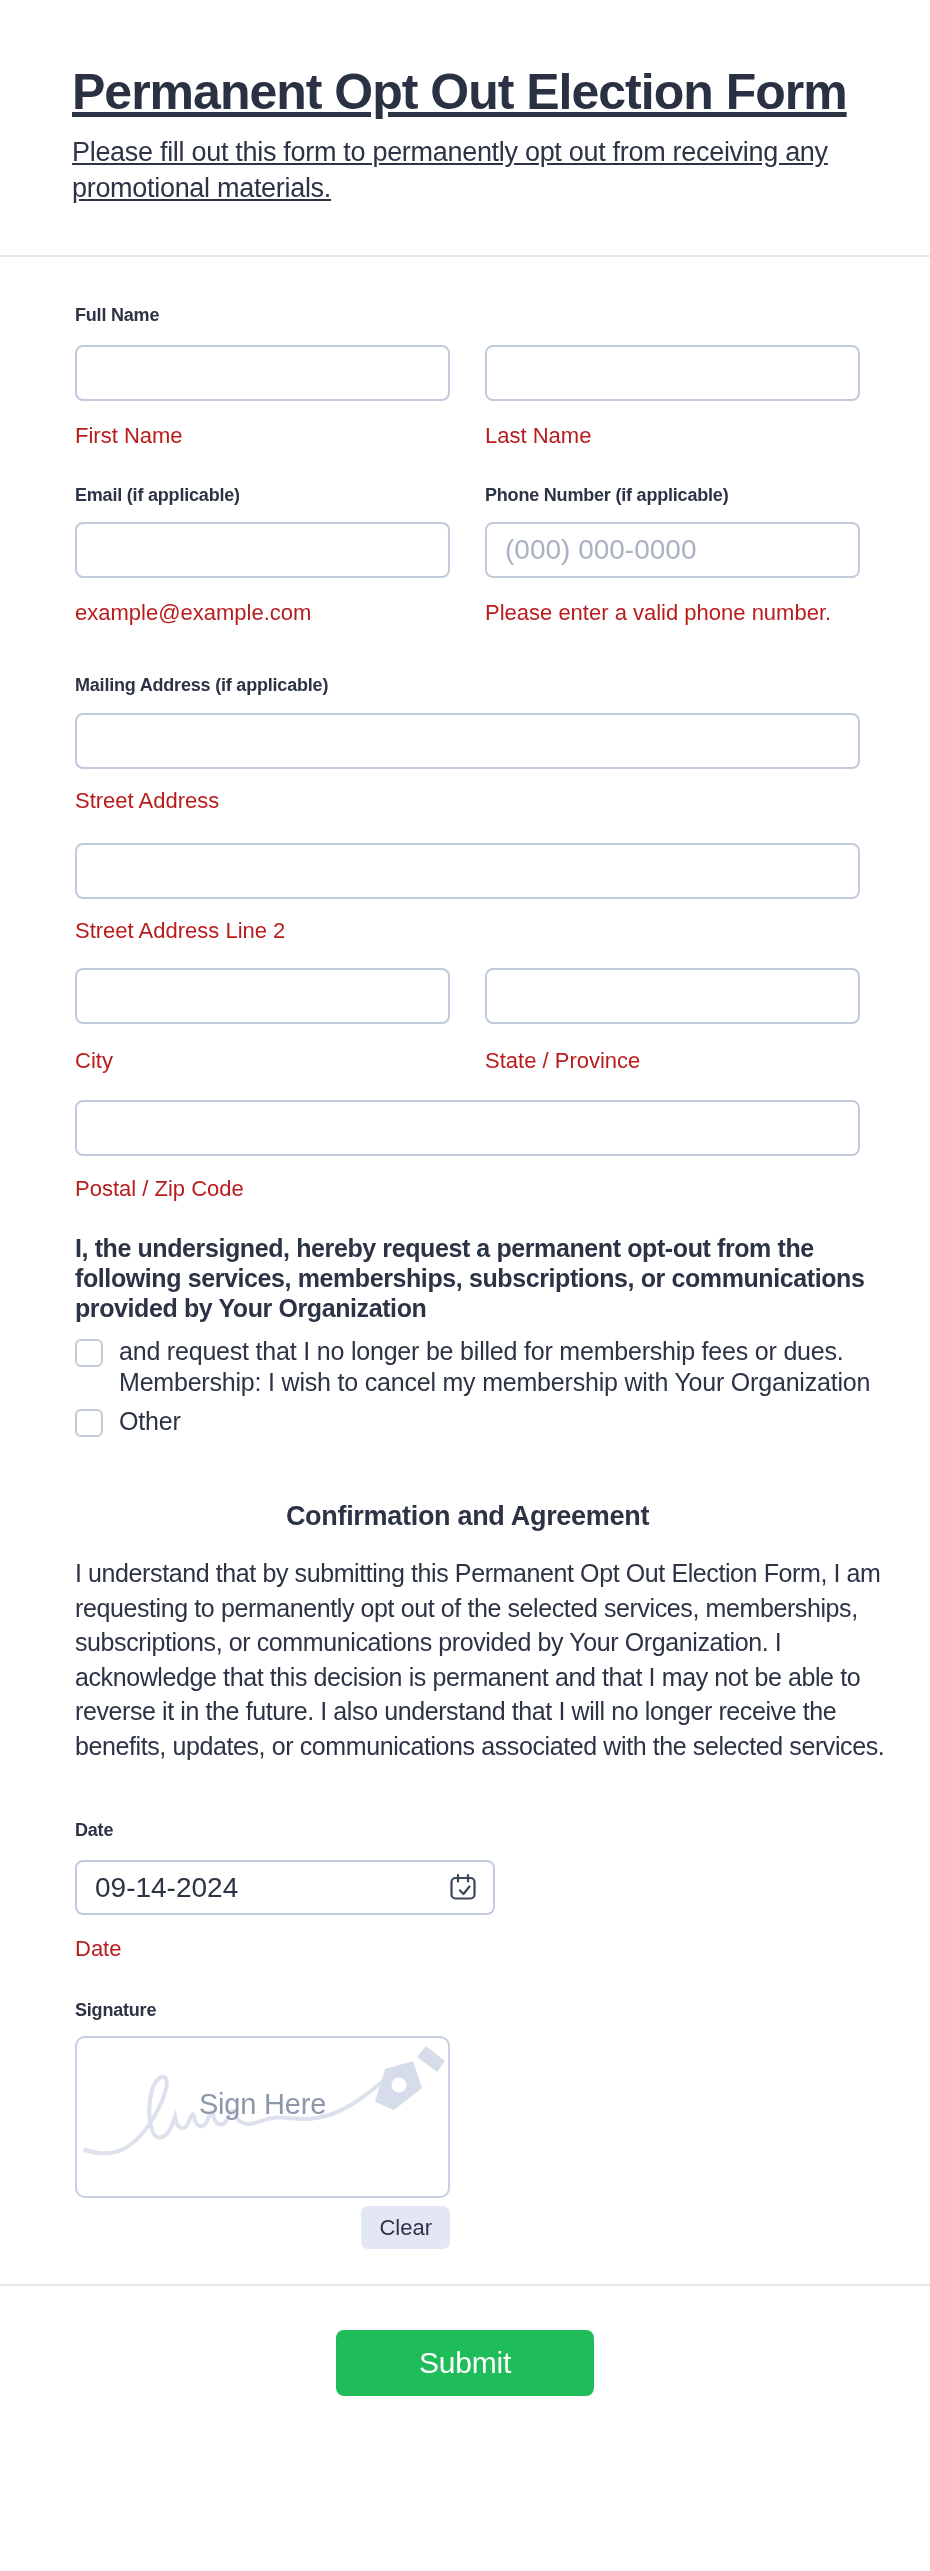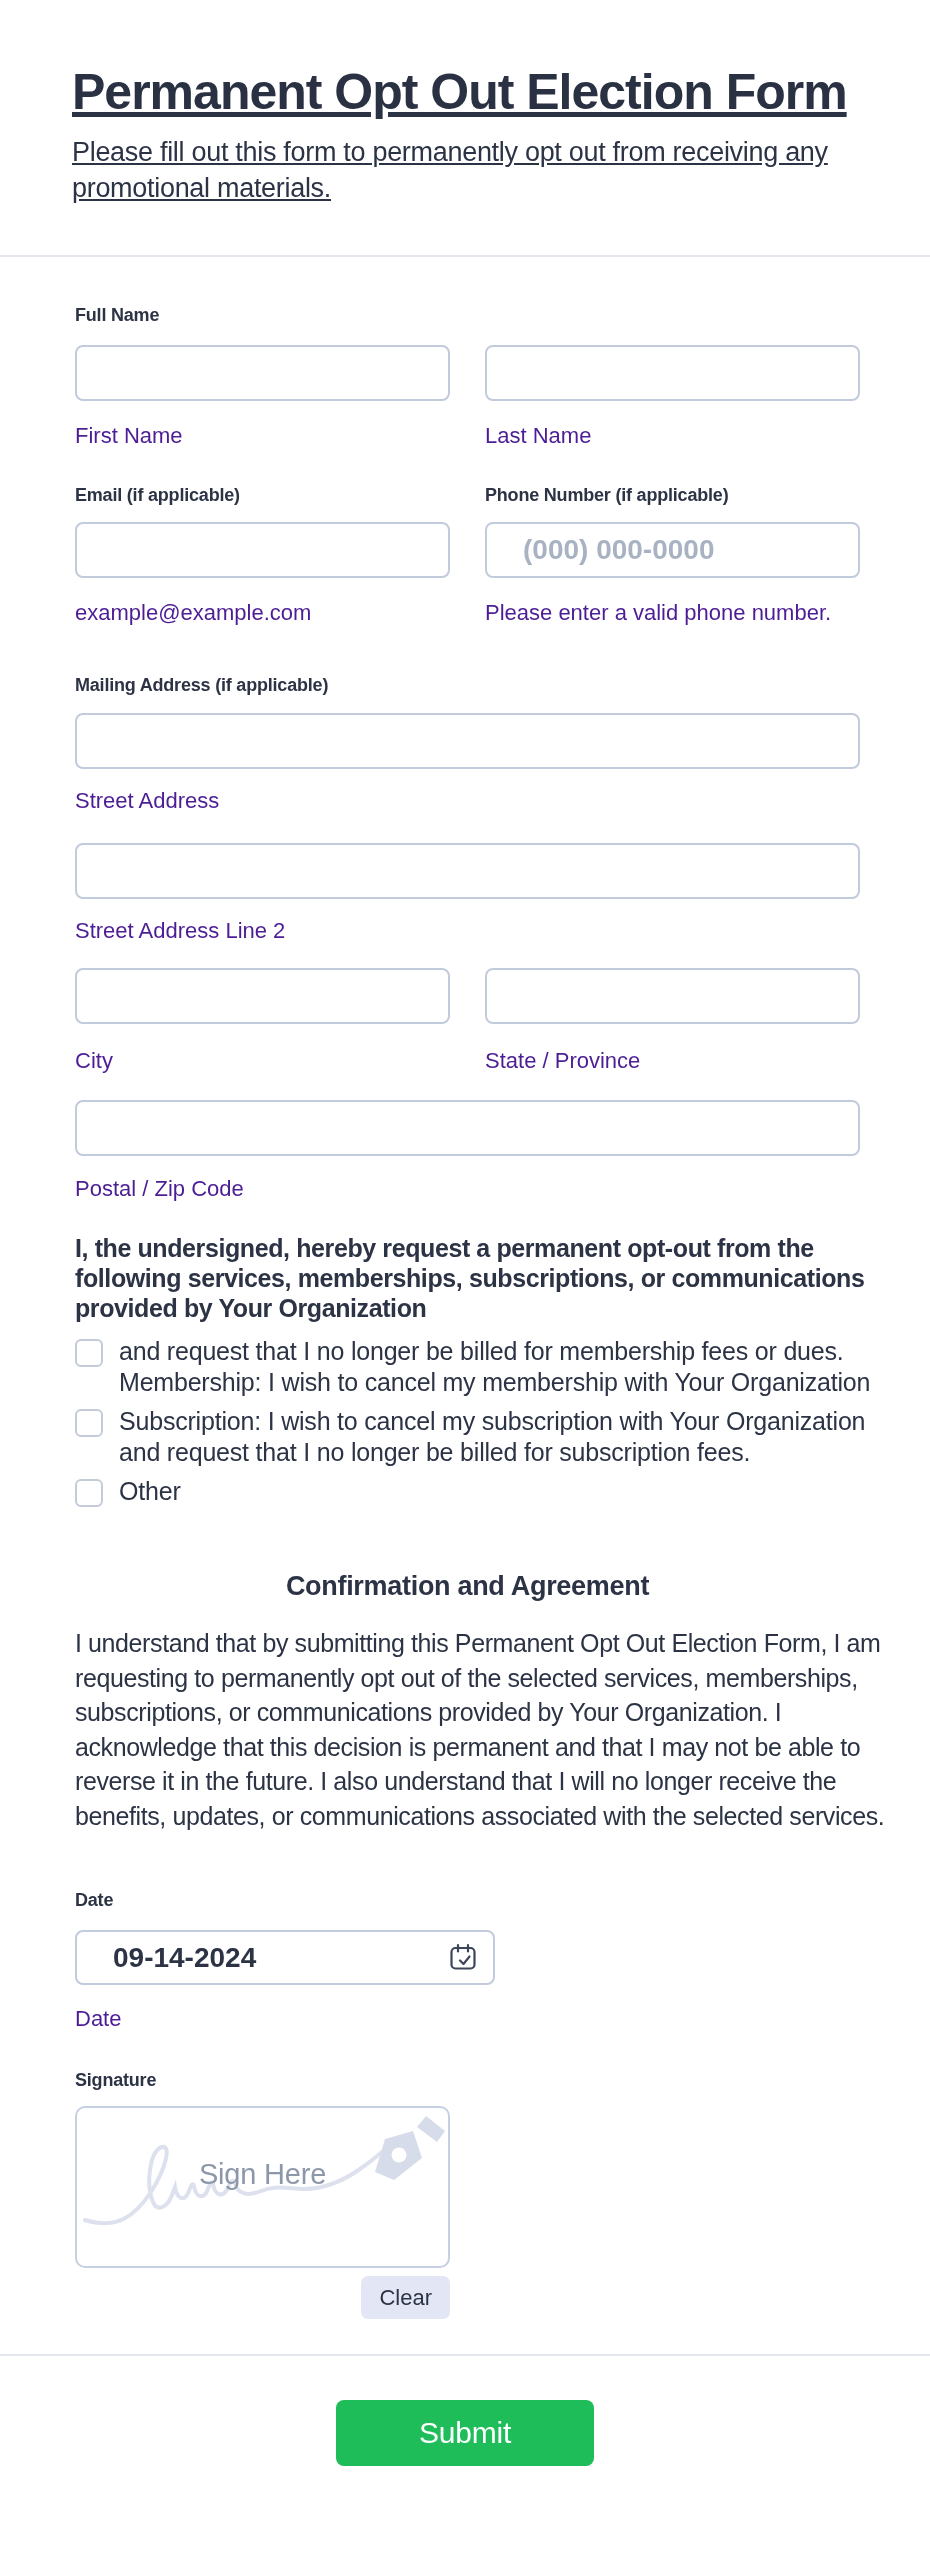--- a/index.html
+++ b/index.html
@@ -39,36 +39,35 @@
   .label {
     font-size: 18px;
     font-weight: 700;
     line-height: 30px;
     letter-spacing: -0.2px;
     color: #2c3345;
   }
   .sublabel {
     font-size: 22px;
     line-height: 26px;
-    color: #4c1d95;
+    color: #b91c1c;
   }
   .row2 { display: grid; grid-template-columns: 1fr 1fr; column-gap: 35px; }
 
   .input {
     width: 100%;
     height: 56px;
     border: 2px solid #c2cbdb;
     border-radius: 8px;
     background: #fff;
     font-family: "Liberation Sans", sans-serif;
     font-size: 28px;
     color: #2c3345;
-    padding: 0 36px;
+    padding: 0 18px;
     outline: none;
-    font-weight: bold;
   }
   .input::placeholder { color: #a9b2c2; }
 
   .sec-fullname { margin-top: 43px; }
   .mt-inputs { margin-top: 15px; }
   .mt-sub { margin-top: 22px; }
 
   .sec-emailphone { margin-top: 31px; }
   .sec-emailphone .mt-inputs { margin-top: 12px; }
 
@@ -227,27 +226,20 @@
 
 
         <div class="opt-row">
           <input type="checkbox" class="checkbox" style="">
           <div class="opt-label">
             <div>and request that I no longer be billed for membership fees or dues.</div>
             <div>Membership: I wish to cancel my membership with Your Organization</div>
           </div>
         </div>
 
-        <div class="opt-row">
-          <input type="checkbox" class="checkbox" style="">
-          <div class="opt-label">
-            <div>Subscription: I wish to cancel my subscription with Your Organization</div>
-            <div>and request that I no longer be billed for subscription fees.</div>
-          </div>
-        </div>
 
         <div class="opt-row">
           <input type="checkbox" class="checkbox" style="">
           <div class="opt-label">
             <div>Other</div>
           </div>
         </div>
 
       </div>
     </section>

